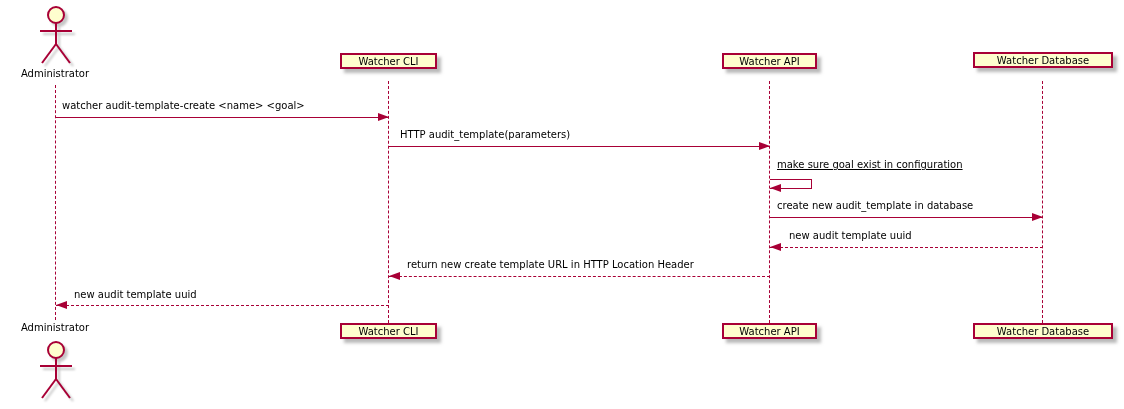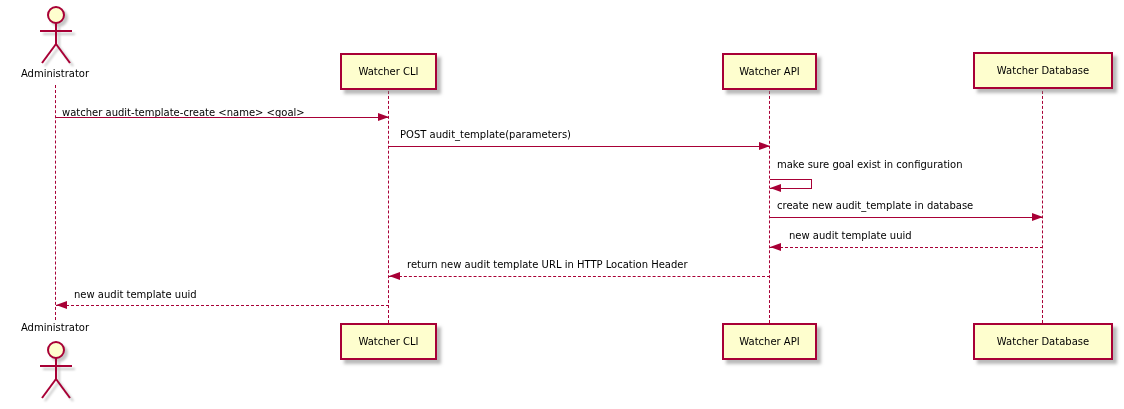--- a/index.html
+++ b/index.html
@@ -19,21 +19,21 @@
     color:var(--text);
   }
   .lifeline{
     position:absolute;
     width:0;
     border-left:1px dashed var(--line);
   }
   .pbox{
     position:absolute;
     box-sizing:border-box;
-    height:37px;
+    height:16px;
     background:var(--fill);
     border:2px solid var(--line);
     box-shadow:4px 4px 3px rgba(130,130,130,0.55);
     display:flex;align-items:center;justify-content:center;
     white-space:nowrap;
   }
   .msg-label{
     position:absolute;
     white-space:nowrap;
     height:16px;line-height:16px;
@@ -108,41 +108,41 @@
   <div class="pbox" style="left:340px;top:323px;width:97px;">
     <span>Watcher CLI</span>
   </div>
   <div class="pbox" style="left:722px;top:323px;width:95px;">
     <span>Watcher API</span>
   </div>
   <div class="pbox" style="left:973px;top:323px;width:140px;">
     <span>Watcher Database</span>
   </div>
 
-  <div class="msg-label" style="left:62px;top:98px;margin-top:7px;">watcher audit-template-create &lt;name&gt; &lt;goal&gt;</div>
+  <div class="msg-label" style="left:62px;top:98px;">watcher audit-template-create &lt;name&gt; &lt;goal&gt;</div>
   <div class="msg-line" style="left:56px;top:117px;width:333px;"></div>
   <div class="arrow right" style="left:378px;top:113px;"></div>
 
-  <div class="msg-label" style="left:400px;top:127px;">POST audit_template(parameters)</div>
+  <div class="msg-label" style="left:400px;top:127px;">HTTP audit_template(parameters)</div>
   <div class="msg-line" style="left:389px;top:146px;width:381px;"></div>
   <div class="arrow right" style="left:759px;top:142px;"></div>
 
-  <div class="msg-label" style="left:777px;top:157px;">make sure goal exist in configuration</div>
+  <div class="msg-label" style="left:777px;top:157px;text-decoration:underline;">make sure goal exist in configuration</div>
   <div class="selfloop" style="left:770px;top:179px;width:42px;height:10px;"></div>
   <div class="arrow left" style="left:770px;top:184px;"></div>
 
   <div class="msg-label" style="left:777px;top:198px;text-align:right;">create new audit_template in database</div>
   <div class="msg-line" style="left:770px;top:217px;width:273px;"></div>
   <div class="arrow right" style="left:1032px;top:213px;"></div>
 
   <div class="msg-label" style="left:789px;top:228px;">new audit template uuid</div>
   <div class="msg-line dashed" style="left:770px;top:247px;width:273px;"></div>
   <div class="arrow left" style="left:770px;top:243px;"></div>
 
-  <div class="msg-label" style="left:407px;top:257px;">return new audit template URL in HTTP Location Header</div>
+  <div class="msg-label" style="left:407px;top:257px;">return new create template URL in HTTP Location Header</div>
   <div class="msg-line dashed" style="left:389px;top:276px;width:381px;"></div>
   <div class="arrow left" style="left:389px;top:272px;"></div>
 
   <div class="msg-label" style="left:74px;top:287px;">new audit template uuid</div>
   <div class="msg-line dashed" style="left:56px;top:305px;width:333px;"></div>
   <div class="arrow left" style="left:56px;top:301px;"></div>
 
 </div>
 
 </body></html>

